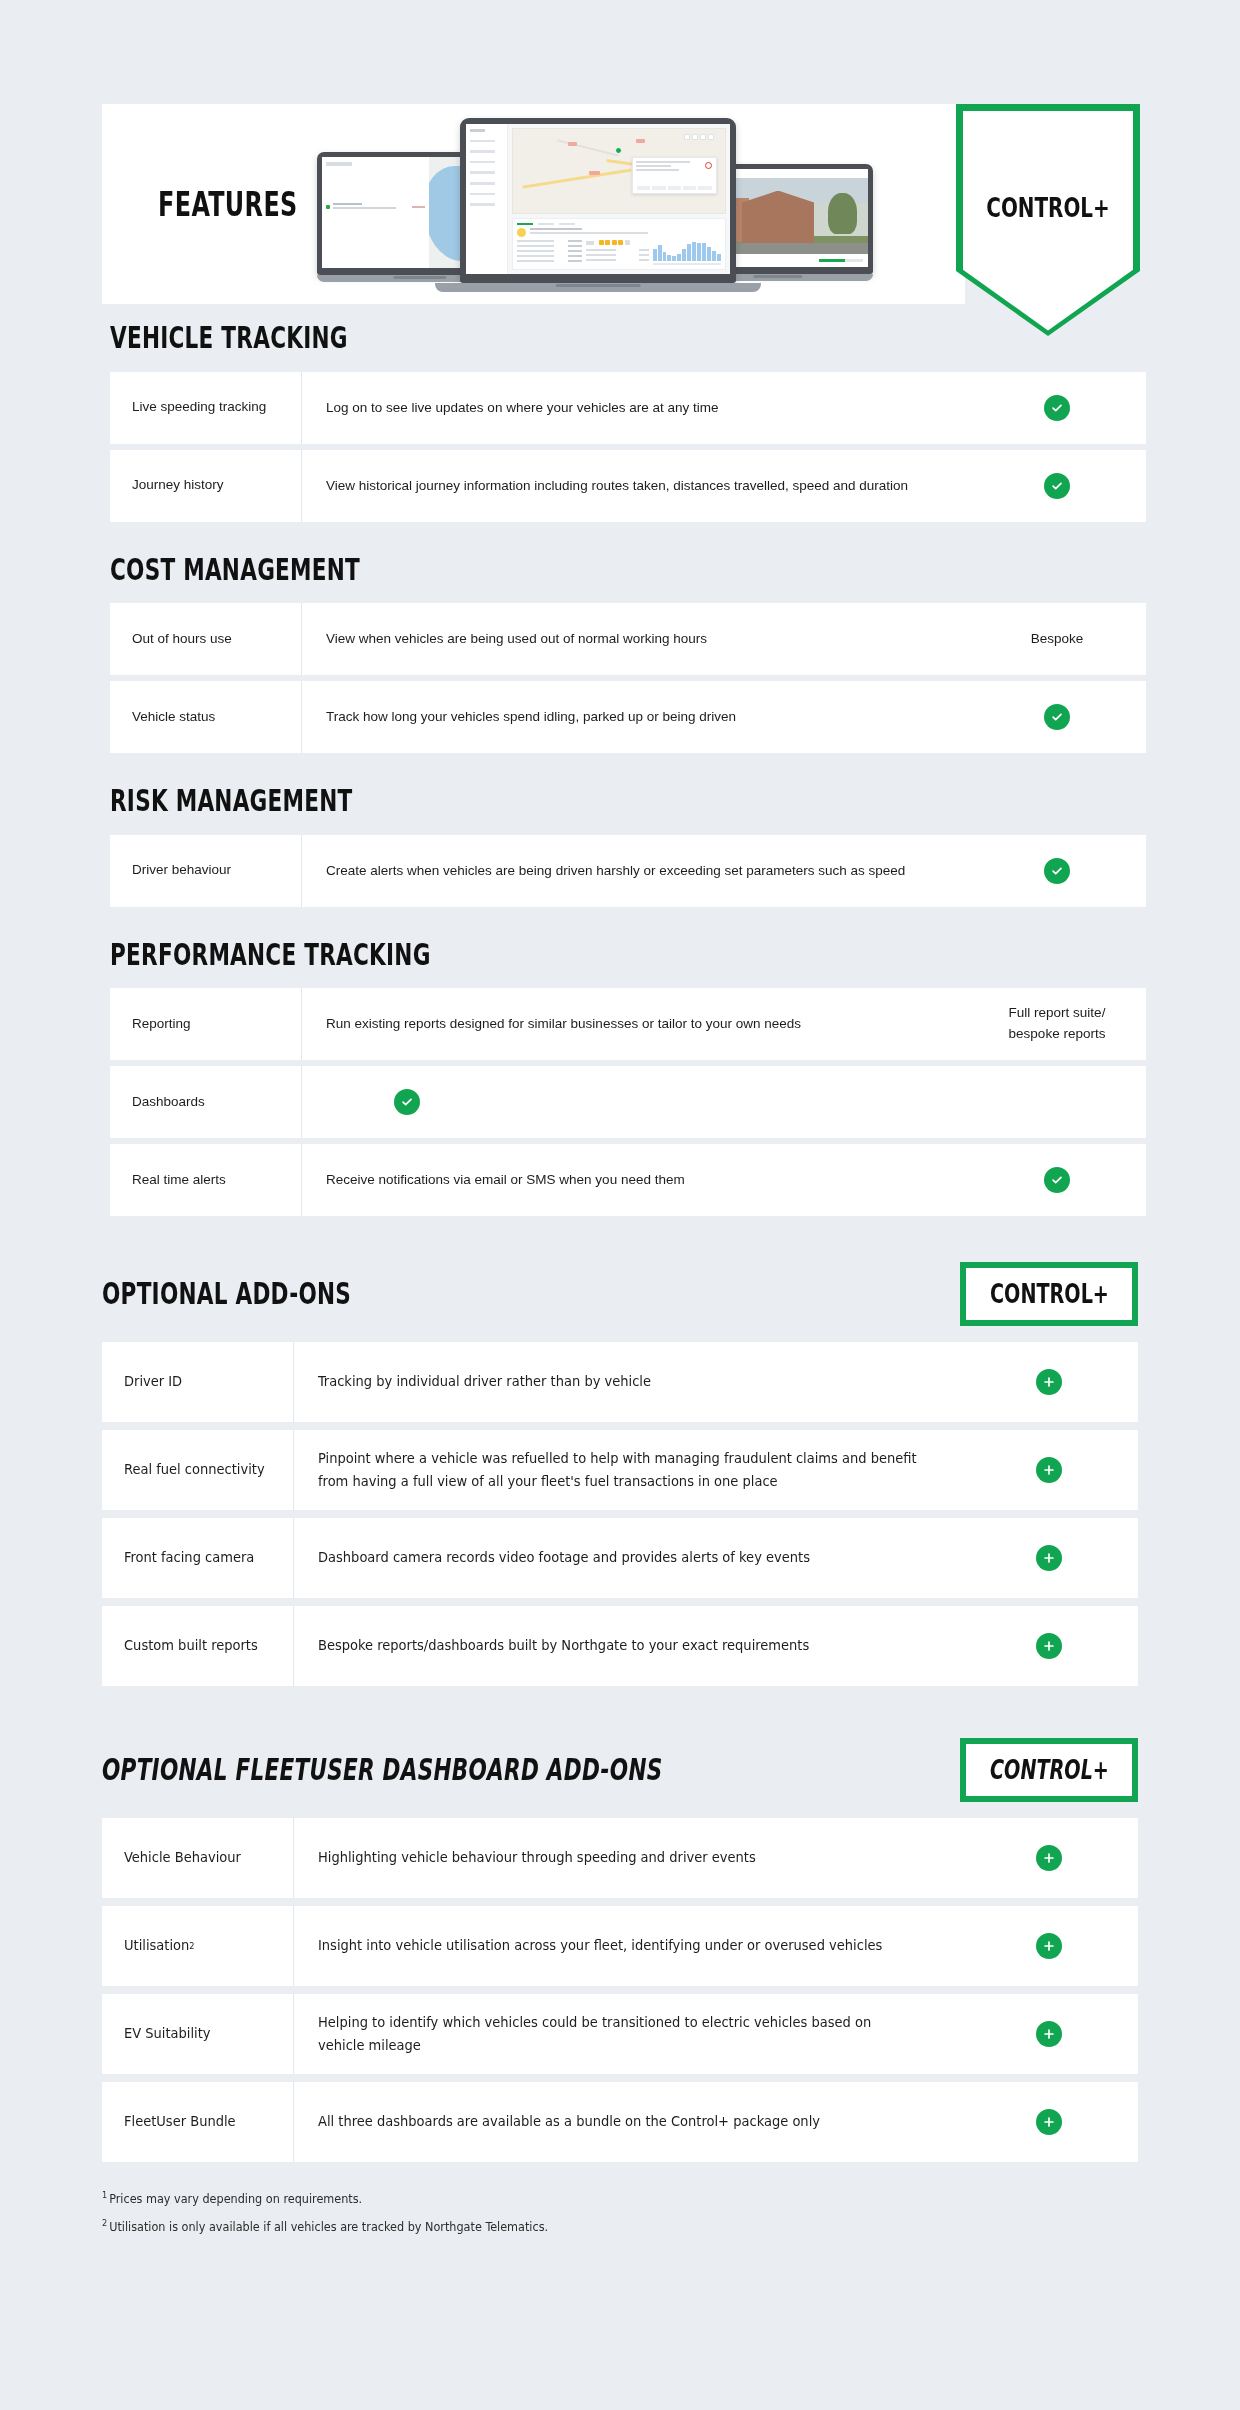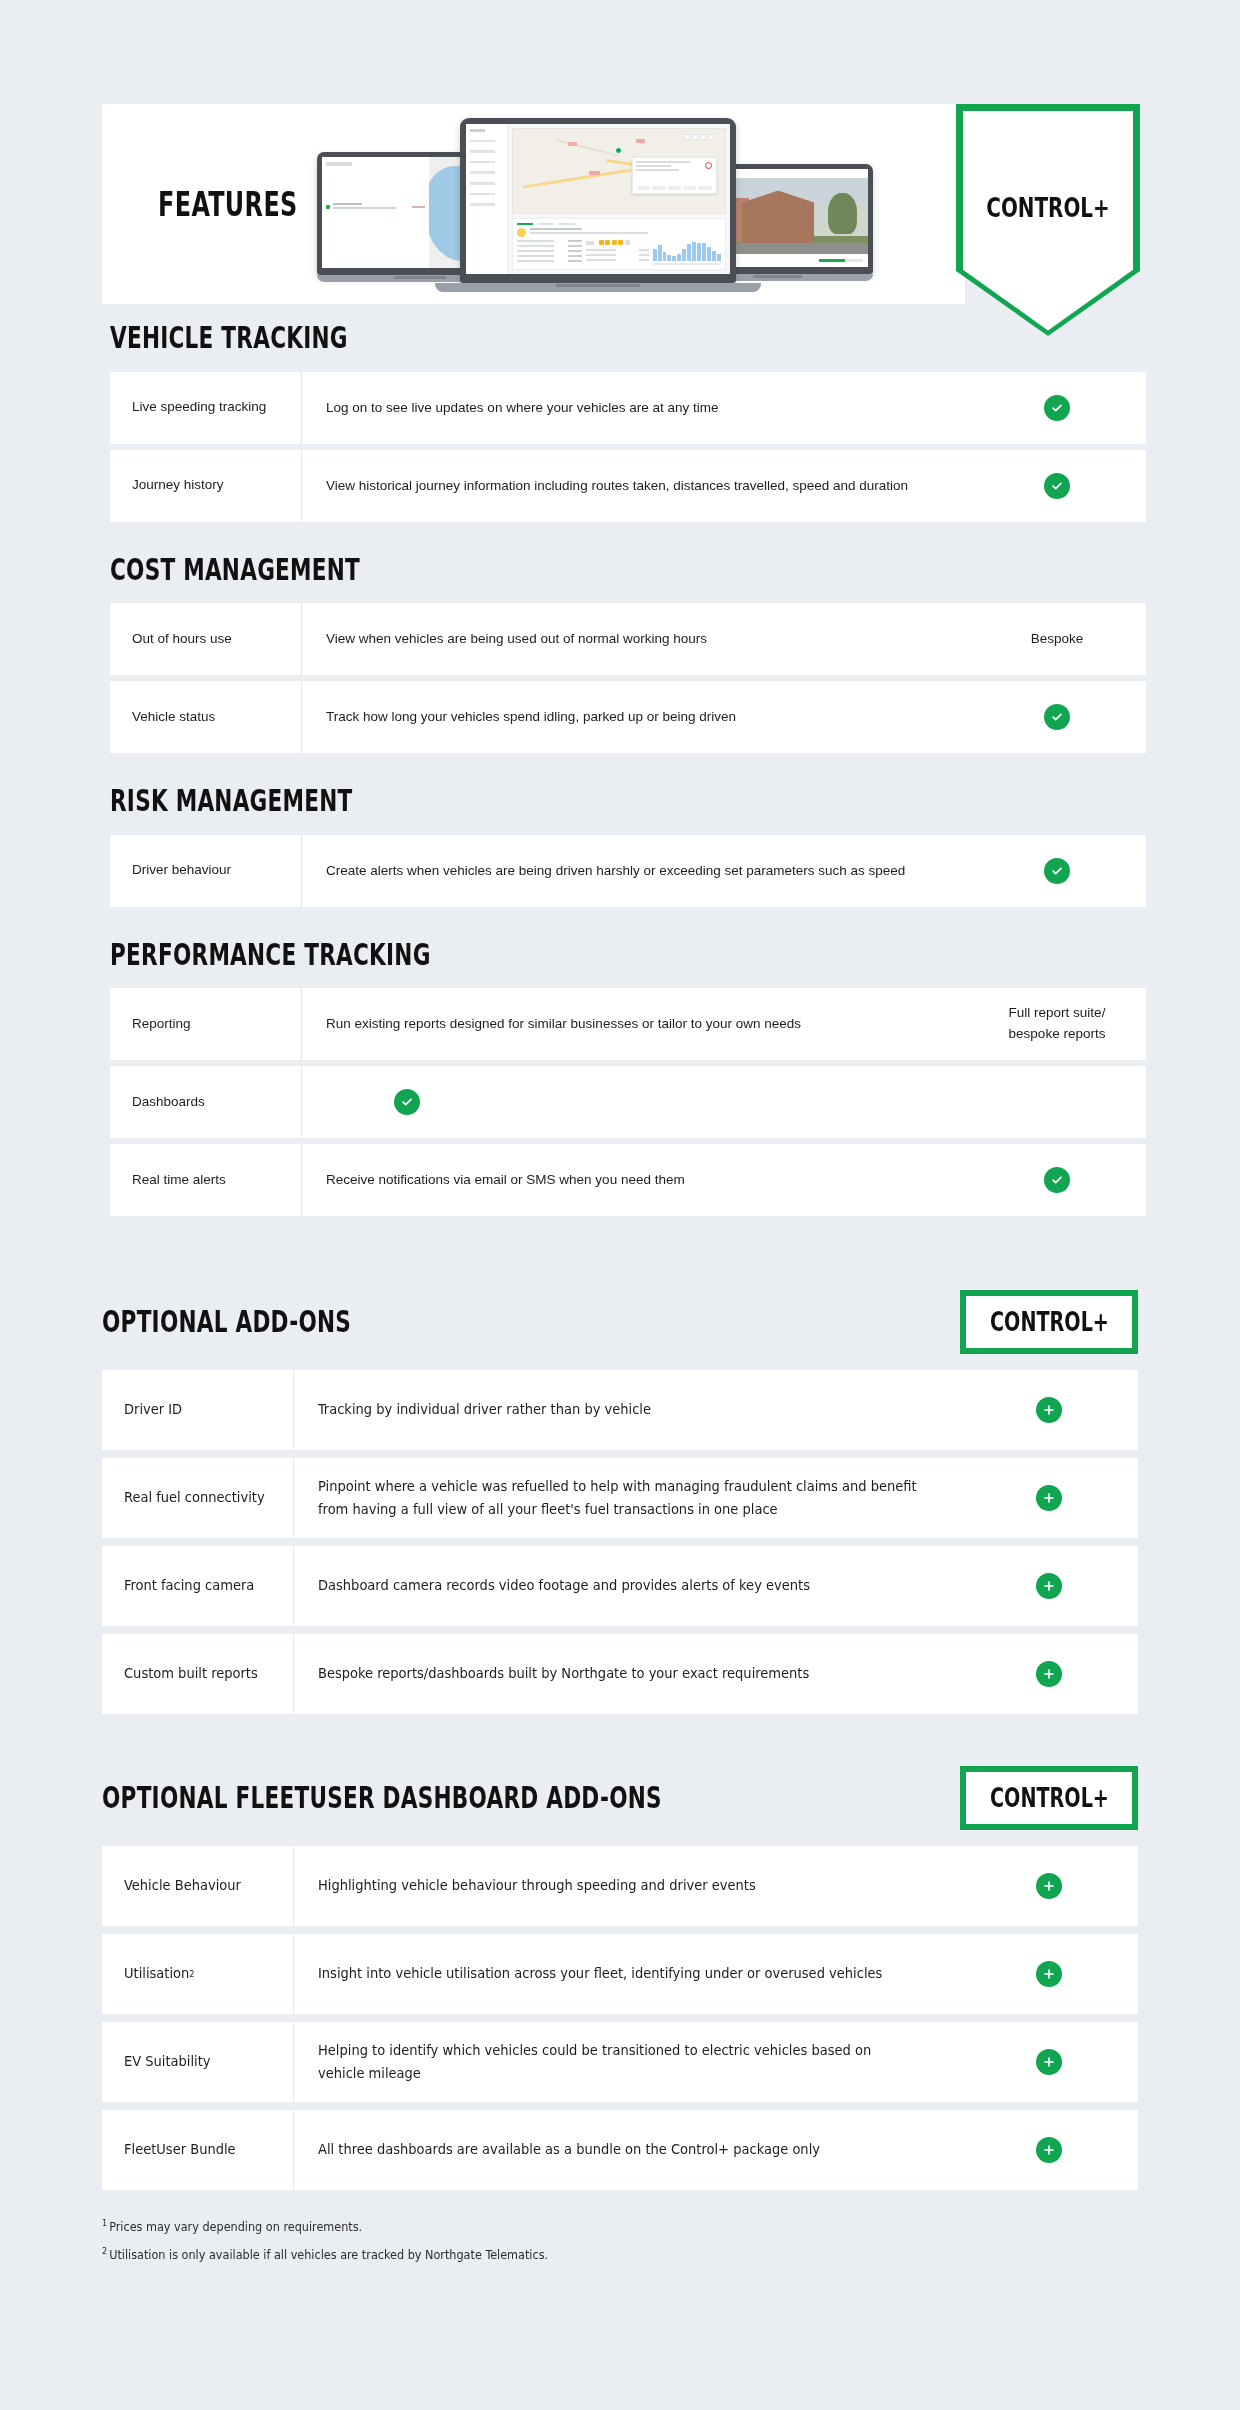--- a/index.html
+++ b/index.html
@@ -643,21 +643,21 @@
                 <svg width="14" height="14" viewBox="0 0 14 14">
                   <path d="M3.1 7.2 L5.7 9.7 L11 4.3" fill="none" stroke="#ffffff" stroke-width="1.7" stroke-linecap="round" stroke-linejoin="round"></path>
                 </svg>
               </span>
             </div>
           </div>
         </div>
       </div>
     </div>
 
-  <div id="addon-sections" style="position:absolute;left:0;top:1290px;width:1240px;">
+  <div id="addon-sections" style="position:absolute;left:0;top:1262px;width:1240px;">
       <div class="section" style="margin-bottom: 52px;">
         <div class="sec-head" style="margin-bottom: 16px; align-items: center;">
           <div class="sec-title">OPTIONAL ADD-ONS</div>
           <div class="rect-badge">
             <div class="in">
               <span>CONTROL+</span>
             </div>
           </div>
         </div>
         <div class="rows">
@@ -701,21 +701,21 @@
               <span class="icon-circle">
                 <svg width="14" height="14" viewBox="0 0 14 14">
                   <path d="M7 3.1 V10.9 M3.1 7 H10.9" fill="none" stroke="#ffffff" stroke-width="1.7" stroke-linecap="round"></path>
                 </svg>
               </span>
             </div>
           </div>
         </div>
       </div>
       <div class="section" style="margin-bottom: 28px;">
-        <div class="sec-head" style="margin-bottom: 16px; align-items: center;">
+        <div class="sec-head" style="margin-bottom: 16px; align-items: center; font-style: italic;">
           <div class="sec-title">OPTIONAL FLEETUSER DASHBOARD ADD-ONS</div>
           <div class="rect-badge">
             <div class="in">
               <span>CONTROL+</span>
             </div>
           </div>
         </div>
         <div class="rows">
           <div class="row narrow" style="min-height: 80px; margin-bottom: 8px;">
             <div class="feature">Vehicle Behaviour</div>

